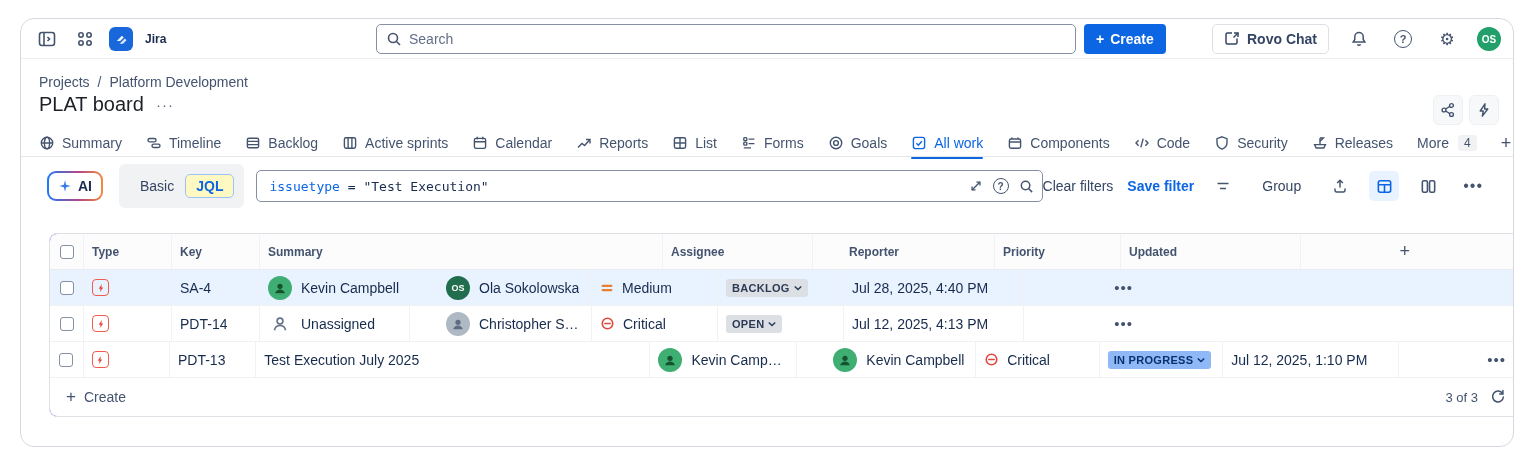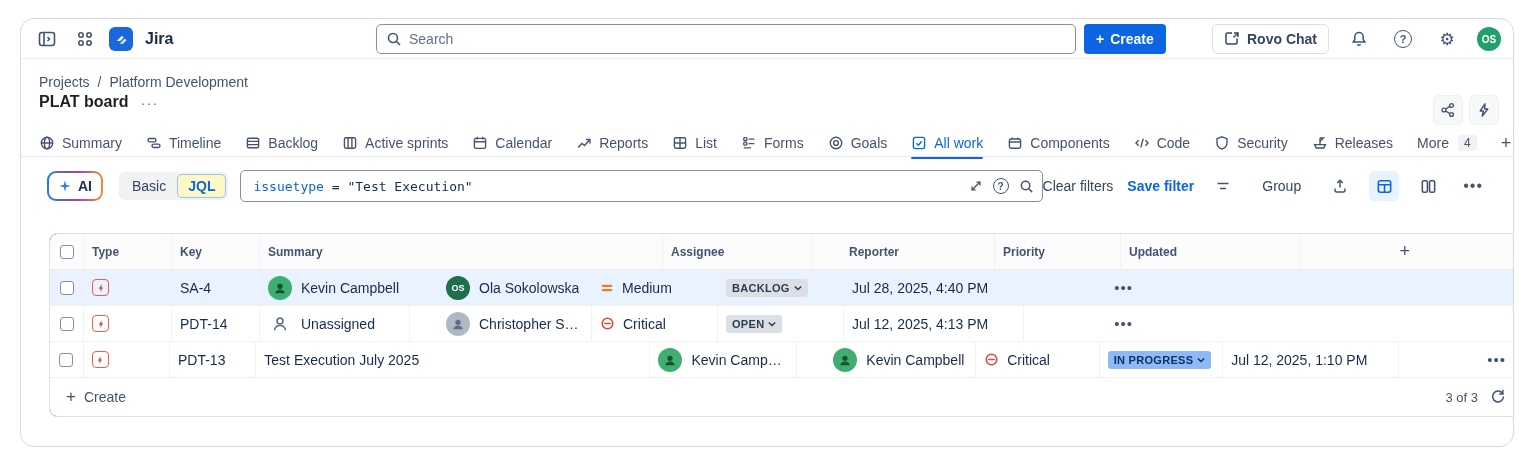--- a/index.html
+++ b/index.html
@@ -4,57 +4,57 @@
 <style>
   * { margin:0; padding:0; box-sizing:border-box; }
   html,body { width:1536px; height:467px; background:#fff; font-family:"Liberation Sans", sans-serif; color:#172B4D; }
   .card { position:absolute; left:20px; top:18px; width:1494px; height:429px; background:#fff; border:1px solid #D5D9DF; border-radius:14px; overflow:hidden; }
 
   
   .topnav { position:absolute; top:0; left:0; right:0; height:40px; border-bottom:1px solid #EDEEF1; }
   .topnav-left { position:absolute; left:12px; top:0; height:40px; display:flex; align-items:center; gap:10px; }
   .icon-btn { width:28px; height:28px; display:flex; align-items:center; justify-content:center; border-radius:4px; color:#44546F; cursor:pointer; background:transparent; border:none; }
   .logo-tile { width:24px; height:24px; border-radius:6px; background:#1868DB; display:flex; align-items:center; justify-content:center; }
-  .app-name { font-weight:bold; font-size:16px; color:#172B4D; margin-left:2px; }
+  .app-name { font-weight:bold; font-size:12px; color:#172B4D; margin-left:2px; }
   .search-wrap { position:absolute; left:355px; top:5px; width:700px; height:30px; }
   .search-wrap input { width:100%; height:100%; border:1px solid #8590A2; border-radius:5px; padding:0 10px 0 32px; font-size:14px; font-family:"Liberation Sans", sans-serif; color:#172B4D; outline:none; background:#fff; }
   .search-wrap input::placeholder { color:#626F86; }
   .search-glass { position:absolute; left:10px; top:7px; color:#44546F; }
   .create-btn { position:absolute; left:1063px; top:5px; height:30px; padding:0 12px; background:#0C66E4; color:#fff; border:none; border-radius:4px; font-size:14px; font-weight:bold; display:flex; align-items:center; gap:6px; cursor:pointer; font-family:"Liberation Sans", sans-serif; }
   .topnav-right { position:absolute; right:12px; top:0; height:40px; display:flex; align-items:center; gap:16px; }
   .rovo-btn { height:30px; display:flex; align-items:center; gap:7px; padding:0 11px; border:1px solid #DCDFE4; border-radius:5px; background:#fff; font-size:14px; font-weight:bold; color:#344563; cursor:pointer; font-family:"Liberation Sans", sans-serif; }
   .glyph-btn { font-size:17px; color:#44546F; line-height:1; }
   .help-circle { width:18px; height:18px; border:1.6px solid #44546F; border-radius:50%; display:flex; align-items:center; justify-content:center; font-size:11px; font-weight:bold; color:#44546F; }
   .avatar { width:24px; height:24px; border-radius:50%; background:#22A06B; color:#fff; font-size:10px; font-weight:bold; display:flex; align-items:center; justify-content:center; cursor:pointer; }
 
   
   .breadcrumb { position:absolute; left:18px; top:55px; font-size:14px; color:#44546F; display:flex; gap:8px; align-items:center; }
   .breadcrumb .crumb { cursor:pointer; }
   .page-title-row { position:absolute; left:18px; top:74px; display:flex; align-items:center; gap:12px; }
-  .page-title { font-size:16px; font-weight:bold; color:#1D2125; }
+  .page-title { font-size:20px; font-weight:normal; color:#1D2125; }
   .title-more { color:#626F86; font-size:15px; letter-spacing:1px; cursor:pointer; }
   .header-actions { position:absolute; right:14px; top:76px; display:flex; gap:6px; }
   .hdr-act-btn { width:30px; height:30px; border-radius:6px; background:#F7F8F9; border:1px solid #EDEFF2; display:flex; align-items:center; justify-content:center; color:#44546F; cursor:pointer; }
 
   
   .tabs { position:absolute; left:18px; top:110px; height:28px; display:flex; align-items:center; gap:24px; }
   .tabs-divider { position:absolute; left:0; right:0; top:137px; border-top:1px solid #E4E6EA; }
   .tab { position:relative; height:28px; display:flex; align-items:center; gap:7px; font-size:14px; font-weight:500; color:#44546F; cursor:pointer; white-space:nowrap; }
   .tab.active { color:#0C66E4; }
   .tab.active::after { content:""; position:absolute; left:0; right:0; bottom:-2px; height:2.5px; background:#0C66E4; border-radius:2px; }
   .tab svg { stroke:#44546F; }
   .tab.active svg { stroke:#0C66E4; }
   .more-badge { background:#F1F2F4; border-radius:3px; padding:1px 6px; font-size:12px; color:#44546F; margin-left:2px; }
   .tab-plus { font-size:18px; color:#44546F; cursor:pointer; }
 
   
   .filterbar { position:absolute; left:26px; right:24px; top:150px; height:34px; display:flex; align-items:center; }
   .ai-btn { background:linear-gradient(90deg,#1D7AFC,#AE4787 55%,#F38A3F); padding:2px; border-radius:9px; cursor:pointer; }
   .ai-btn-inner { background:#fff; border-radius:7px; height:26px; display:flex; align-items:center; gap:6px; padding:0 9px; font-size:14px; font-weight:bold; color:#1D2B53; }
-  .segment { margin-left:16px; background:#F1F2F4; border-radius:6px; padding:2px; display:flex; align-items:center; }
+  .segment { margin-left:16px; background:#F1F2F4; border-radius:6px; padding:10px; display:flex; align-items:center; }
   .seg-basic { padding:4px 11px; font-size:14px; color:#344563; cursor:pointer; }
   .seg-jql { padding:3px 10px; font-size:14px; font-weight:bold; color:#0C66E4; background:#fef9c3; border:1px solid #9DC1FB; border-radius:5px; cursor:pointer; }
   .jql-input { margin-left:12px; width:845px; height:32px; border:1px solid #8590A2; border-radius:5px; display:flex; align-items:center; padding:0 8px 0 12px; font-family:"DejaVu Sans Mono", monospace; font-size:13px; background:#fff; cursor:text; }
   .jql-field { color:#0C66E4; }
   .jql-rest { color:#172B4D; white-space:pre; }
   .jql-icons { margin-left:auto; display:flex; align-items:center; gap:10px; color:#44546F; }
   .jql-help { width:16px; height:16px; border:1.4px solid #44546F; border-radius:50%; font-size:10px; font-weight:bold; display:flex; align-items:center; justify-content:center; font-family:"Liberation Sans", sans-serif; }
   .fb-right { margin-left:auto; display:flex; align-items:center; gap:14px; }
   .text-btn { font-size:14px; font-weight:500; color:#344563; cursor:pointer; white-space:nowrap; }
   .text-btn.blue { color:#0C66E4; font-weight:bold; }

